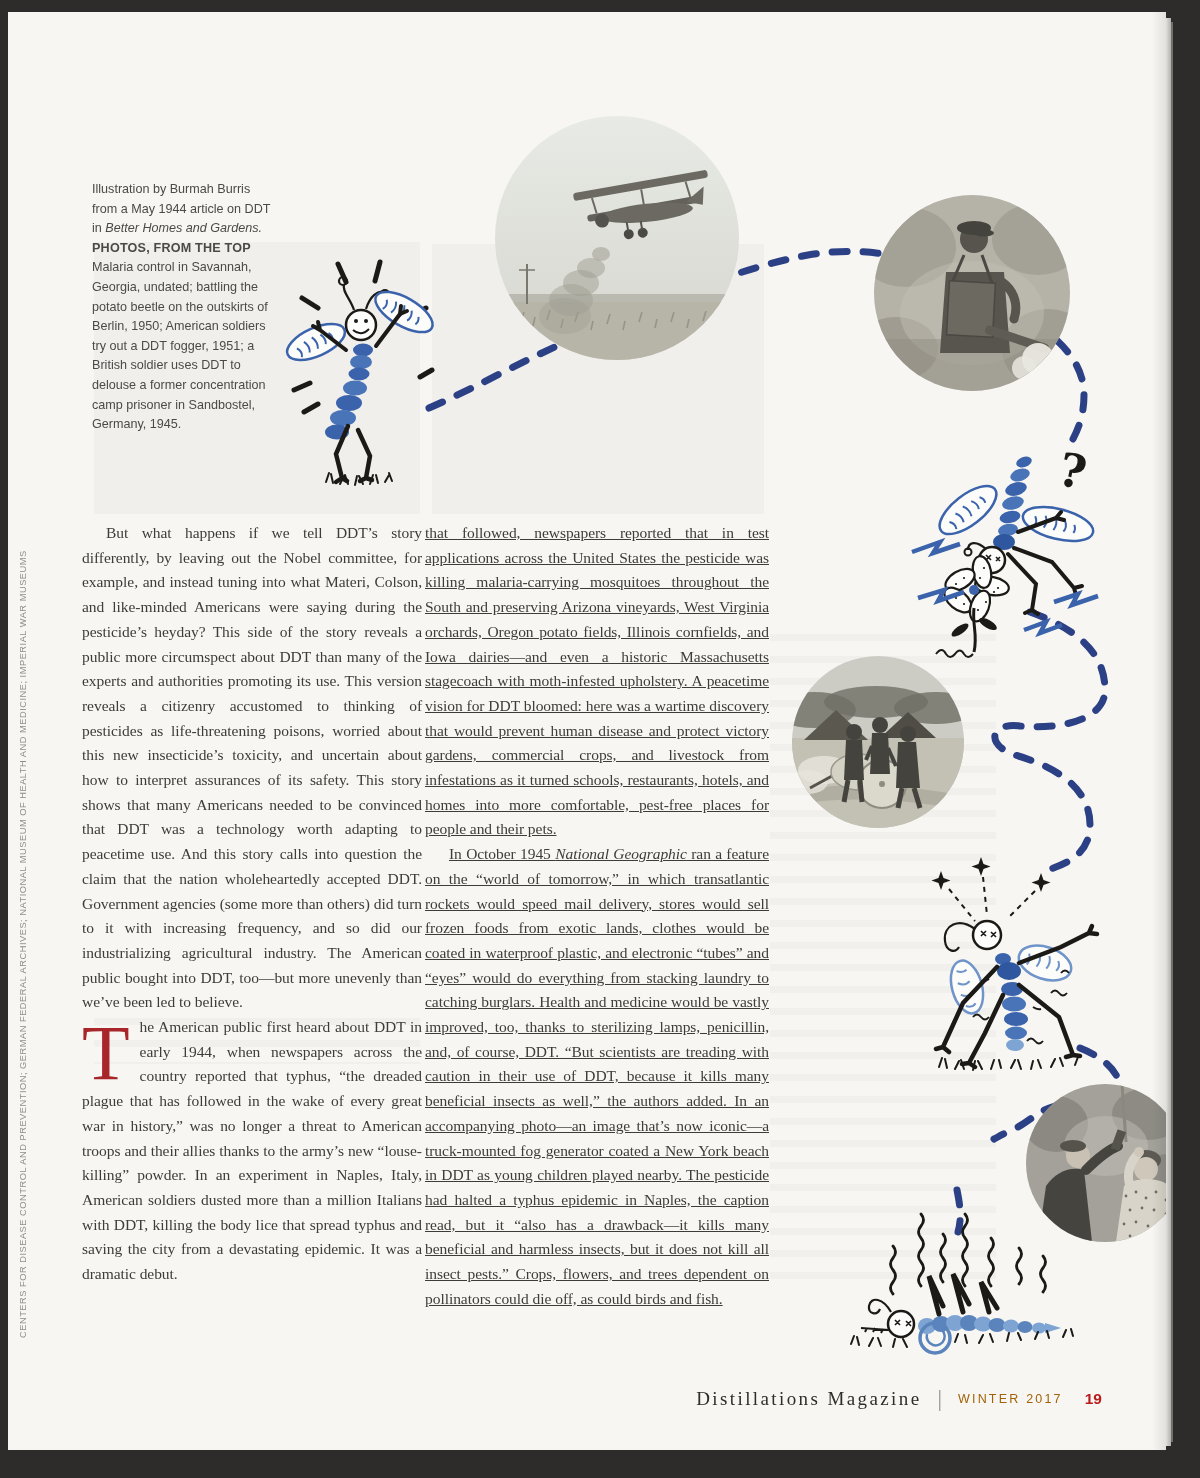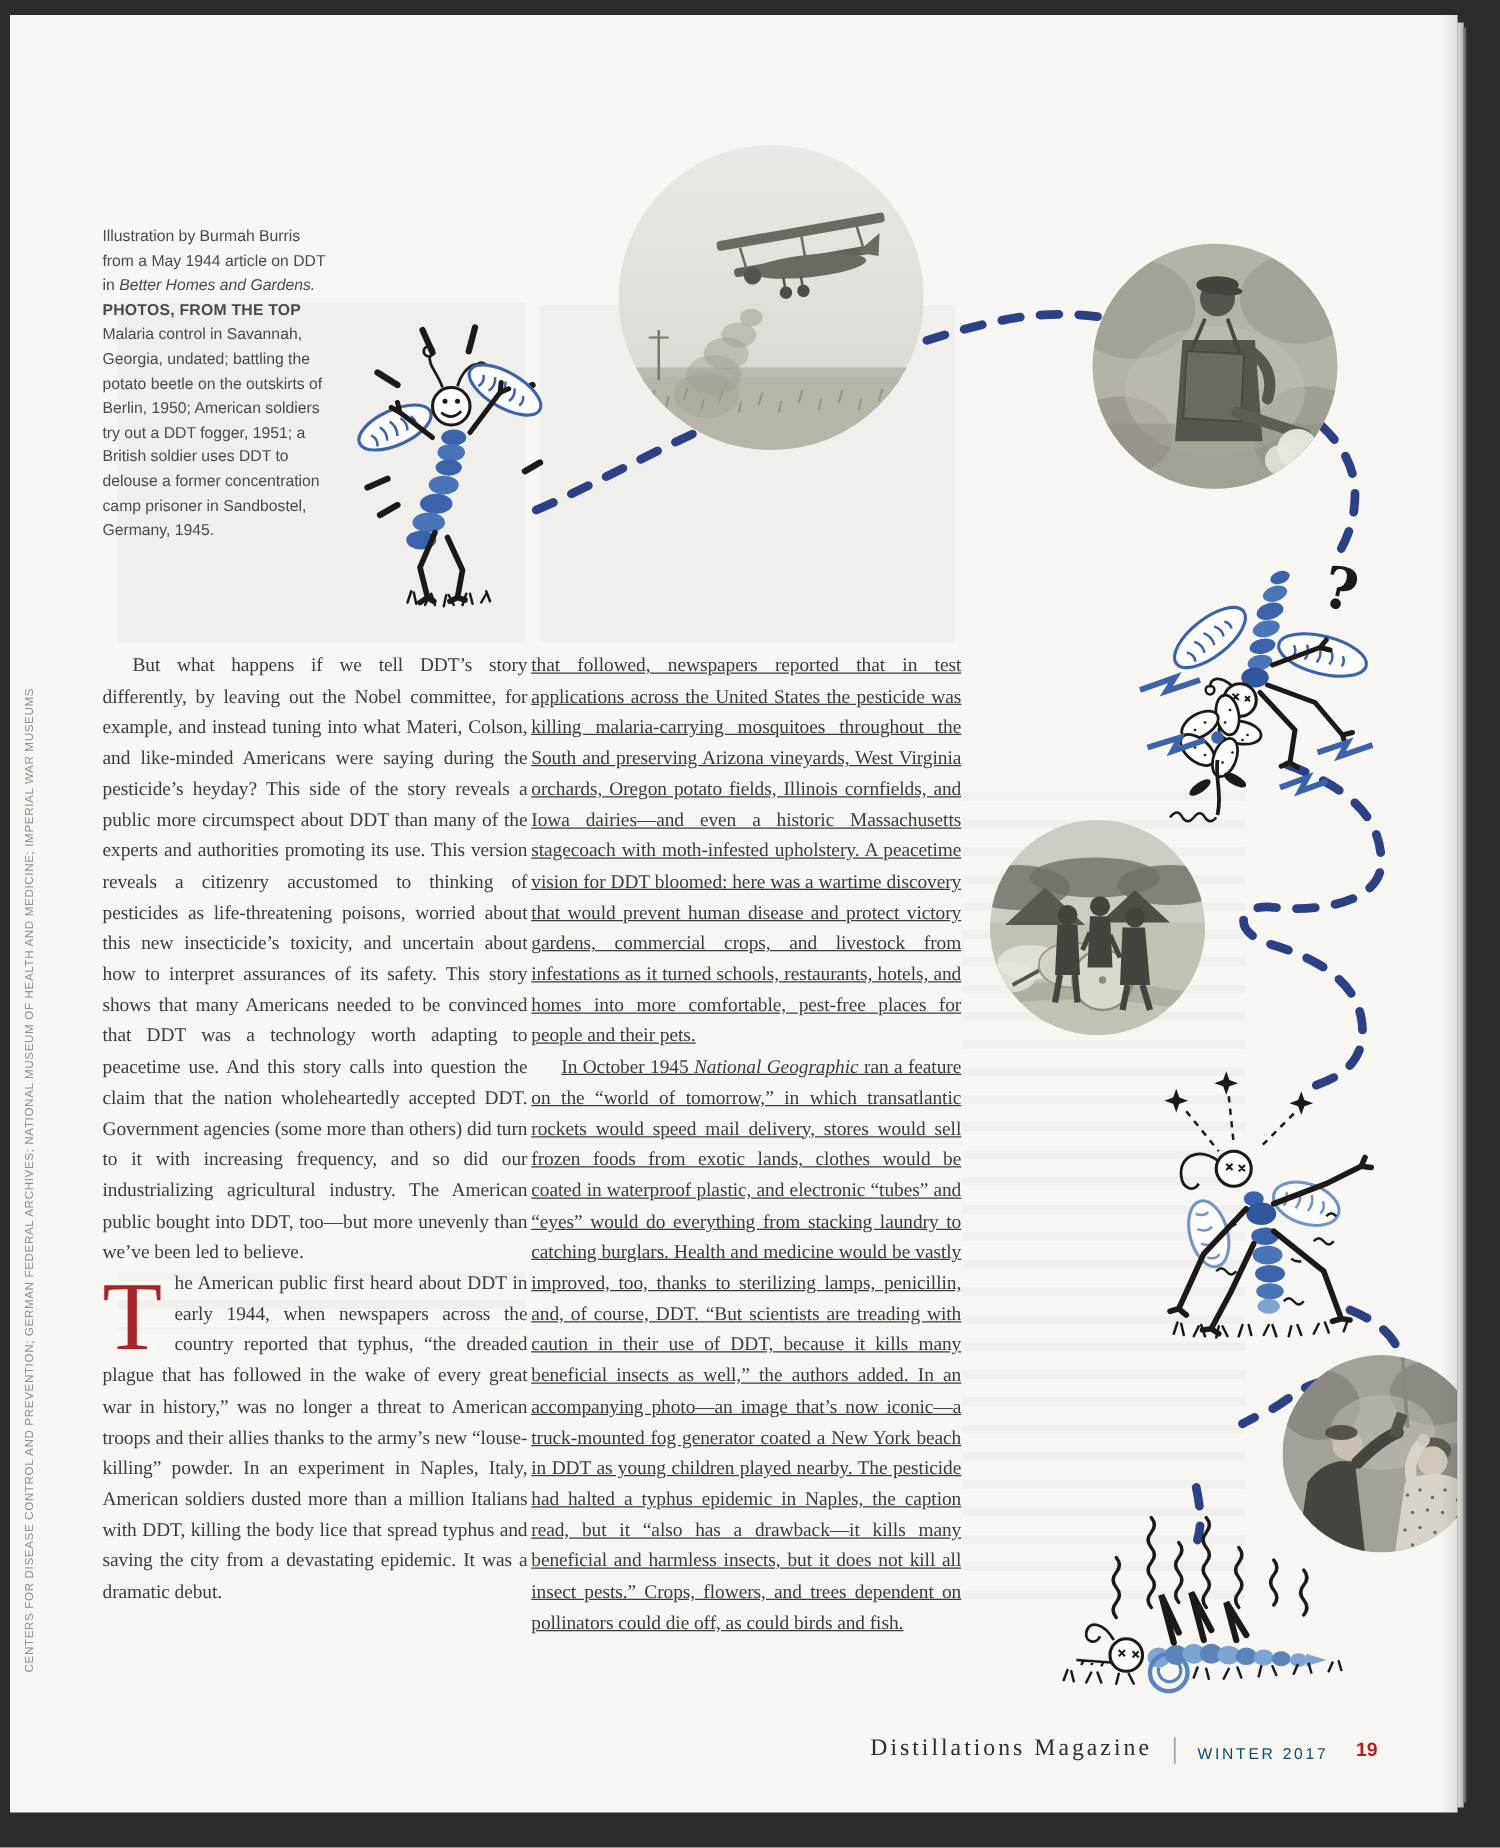--- a/index.html
+++ b/index.html
@@ -21,21 +21,21 @@
   .edge-line{position:absolute;left:1171px;top:22px;width:2px;height:1420px;background:#71706c;}
 
   
   .ghost{position:absolute;pointer-events:none;}
   .ghost.block{background:rgba(126,130,146,0.055);}
   .ghost.lines{background:repeating-linear-gradient(
       to bottom, rgba(118,122,138,0.05) 0 7px, rgba(0,0,0,0) 7px 22px);}
 
   
   .caption{
-    position:absolute;left:74px;top:168px;width:182px;
+    position:absolute;left:84px;top:168px;width:182px;
     font-family:"Liberation Sans",sans-serif;font-size:12.6px;line-height:19.6px;
     color:#4b4a48;
   }
   .caption .italic{font-style:italic;}
   .caption .bold{font-weight:bold;letter-spacing:0.2px;}
 
   
   .credit{
     position:absolute;left:10px;top:610px;height:716px;
     writing-mode:vertical-rl;transform:rotate(180deg);
@@ -54,26 +54,26 @@
   .col p{margin:0;}
   .col p.indent{text-indent:24px;}
   .dropcap{
     float:left;font-size:78px;line-height:60px;padding:8px 10px 0 0;
     color:#a8262a;font-family:"Liberation Serif",serif;
   }
   .ital{font-style:italic;}
 
   
   .footer{
-    position:absolute;top:1376px;right:64px;display:flex;align-items:flex-end;
+    position:absolute;top:1376px;right:64px;display:flex;align-items:center;
   }
   .footer-mag{font-family:"Liberation Serif",serif;font-size:19px;letter-spacing:2.4px;color:#2f2e2c;}
   .footer-sep{font-family:"Liberation Sans",sans-serif;font-size:17px;color:#a3a29e;
     margin:0 16px;transform:scaleY(1.35);display:inline-block;}
-  .footer-issue{font-family:"Liberation Sans",sans-serif;font-size:12.5px;letter-spacing:2.2px;color:#0c4a6e;}
+  .footer-issue{font-family:"Liberation Sans",sans-serif;font-size:12.5px;letter-spacing:2.2px;color:#a16207;}
   .footer-page{font-family:"Liberation Sans",sans-serif;font-weight:bold;font-size:15.5px;color:#b91c1c;margin-left:22px;}
 
   .abs{position:absolute;}
   svg{display:block;}
 </style>
 </head>
 <body>
 
 <div class="page">
 

